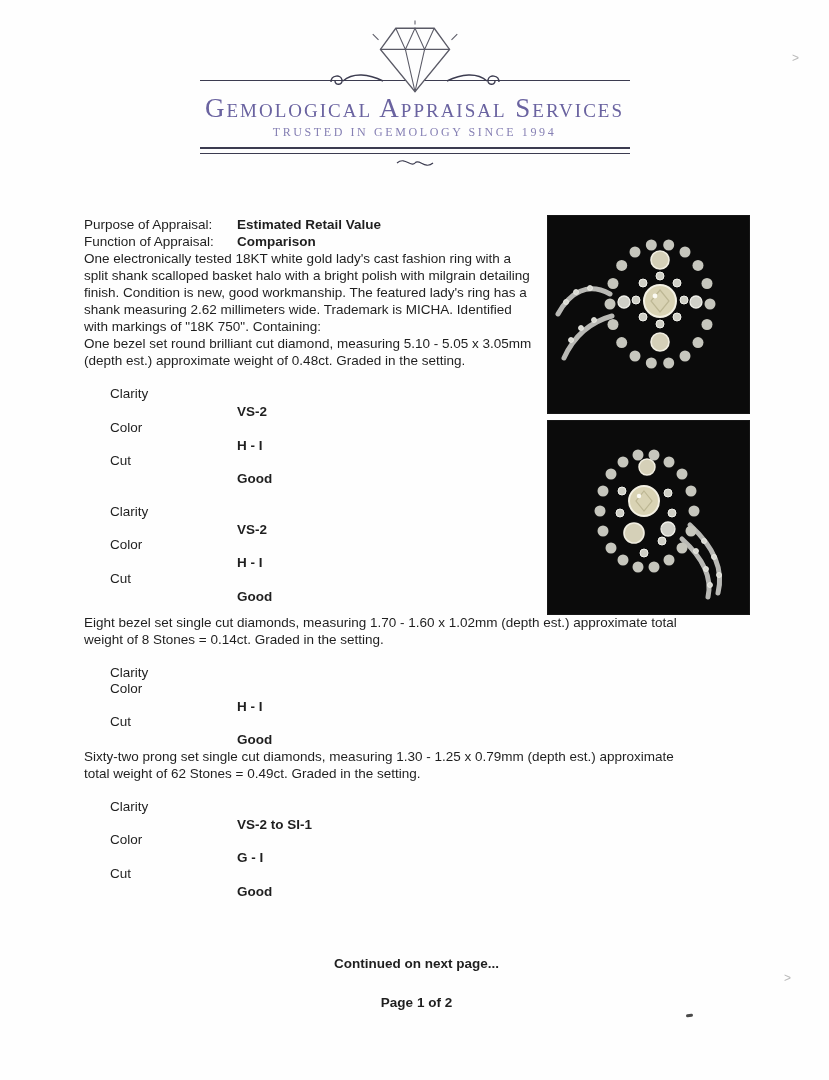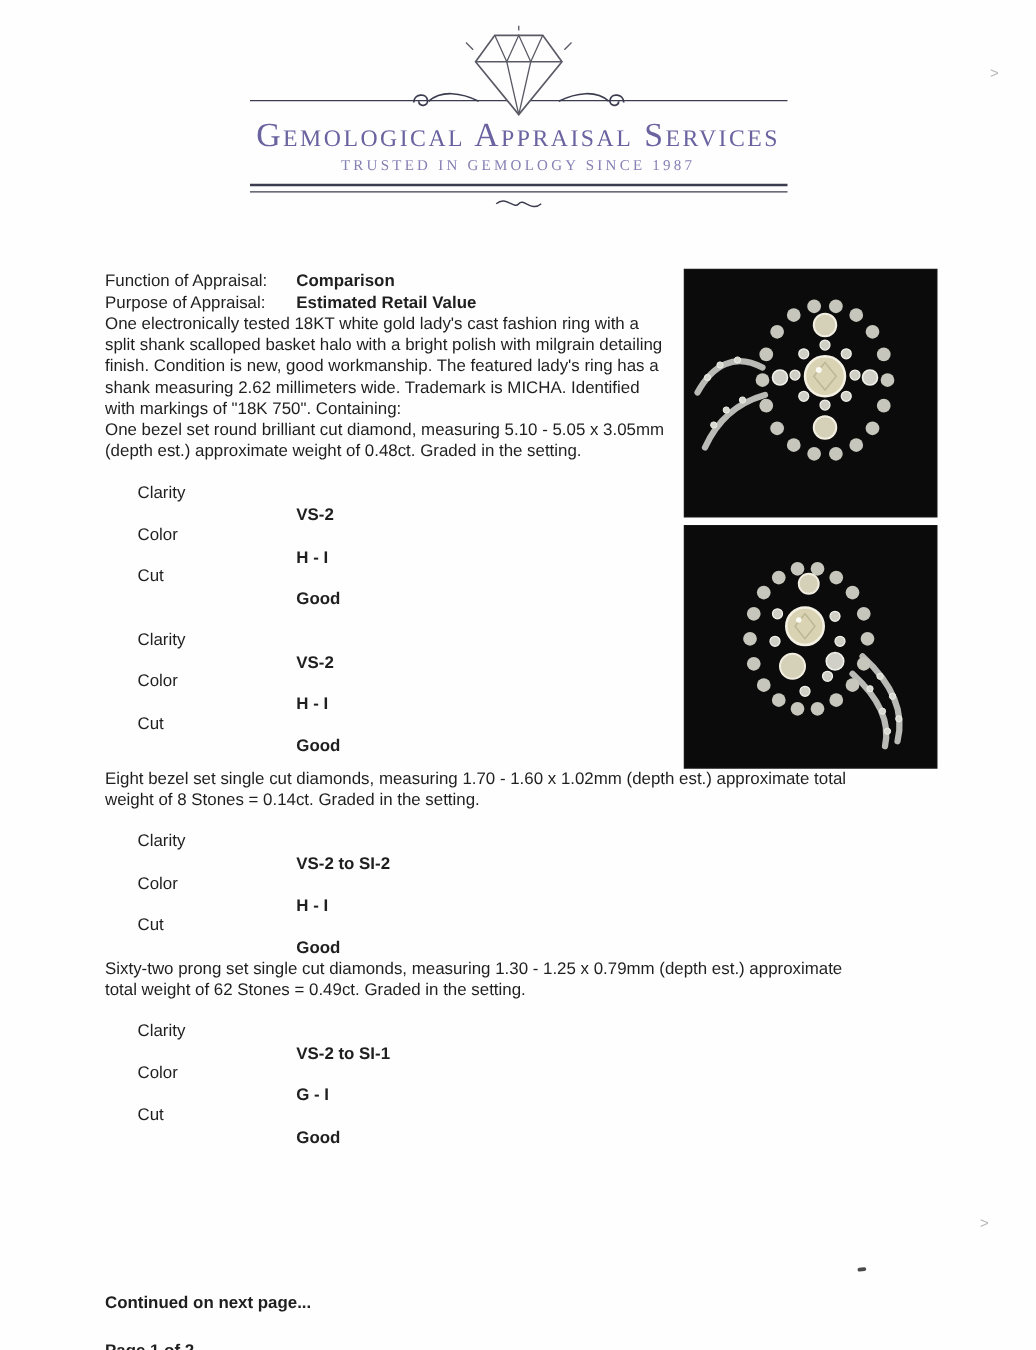--- a/index.html
+++ b/index.html
@@ -45,21 +45,21 @@
   .kv{display:grid;grid-template-columns:153px auto;}
   .kv .v{font-weight:700;}
   .para{}
   .grades{margin:17px 0 0 26px;}
   .grow{display:grid;grid-template-columns:127px auto;line-height:15.5px;}
   .gvalue{font-weight:700;margin-top:18px;}
   .fullblock{max-width:618px;}
   .photo{width:201px;background:#0b0b0b;box-shadow:0 0 0 1px #161616;}
   .photo svg{display:block;}
   
-  .footer{margin-top:116px;}
+  .footer{text-align:center;margin-top:56px;}
   .footer .continued{font-weight:700;}
   .footer .pageno{font-weight:700;margin-top:22px;}
   
   .artifact{position:absolute;color:#b9b9b9;font-size:12px;}
   .speck{position:absolute;width:7px;height:3px;background:#4a4a4a;border-radius:2px;transform:rotate(-8deg);}
 </style>
 </head>
 <body>
 
 <div class="page">
@@ -94,41 +94,41 @@
         <svg width="56" height="18" viewBox="0 0 56 18">
           <g fill="none" stroke="#3c3c50" stroke-width="1.4">
             <path d="M2,10 C2,3 12,2 13,8 C14,13 6,14 6,9"></path>
             <path d="M14,9 C24,0 40,2 54,9"></path>
           </g>
         </svg>
       </span>
     </div>
 
     <div class="title">Gemological Appraisal Services</div>
-    <div class="subtitle">TRUSTED IN GEMOLOGY SINCE 1987</div>
+    <div class="subtitle">TRUSTED IN GEMOLOGY SINCE 1994</div>
     <div class="rule-bottom"></div>
     <div class="rule-orn">
       <svg width="40" height="10" viewBox="0 0 40 10">
         <path d="M2,5 C10,-2 16,10 20,5 C24,0 30,12 38,5" fill="none" stroke="#3c3c50" stroke-width="1.2"></path>
       </svg>
     </div>
   </div>
 
   <div class="content">
 
     <div class="row">
       <div class="leftcol">
 
         <div class="kv">
+          <span>Purpose of Appraisal:</span>
+          <span class="v">Estimated Retail Value</span>
+        </div>
+        <div class="kv">
           <span>Function of Appraisal:</span>
           <span class="v">Comparison</span>
-        </div>
-        <div class="kv">
-          <span>Purpose of Appraisal:</span>
-          <span class="v">Estimated Retail Value</span>
         </div>
 
         <div class="para">One electronically tested 18KT white gold lady's cast fashion ring with a split shank scalloped basket halo with a bright polish with milgrain detailing finish. Condition is new, good workmanship. The featured lady's ring has a shank measuring 2.62 millimeters wide. Trademark is MICHA. Identified with markings of "18K 750".  Containing:</div>
 
         <div class="para">One bezel set round brilliant cut diamond, measuring 5.10 - 5.05 x 3.05mm (depth est.) approximate weight of 0.48ct. Graded in the setting.</div>
 
         <div class="grades">
           <div class="grow">
             <span class="glabel">Clarity</span>
             <span class="gvalue">VS-2</span>
@@ -279,21 +279,20 @@
           </svg>
         </div>
       </div>
     </div>
 
     <div class="para fullblock">Eight bezel set single cut diamonds, measuring 1.70 - 1.60 x 1.02mm (depth est.) approximate total weight of 8 Stones = 0.14ct. Graded in the setting.</div>
 
     <div class="grades">
       <div class="grow">
         <span class="glabel">Clarity</span>
-        <span class="gvalue">VS-2 to SI-2</span>
       </div>
       <div class="grow">
         <span class="glabel">Color</span>
         <span class="gvalue">H - I</span>
       </div>
       <div class="grow">
         <span class="glabel">Cut</span>
         <span class="gvalue">Good</span>
       </div>
     </div>

